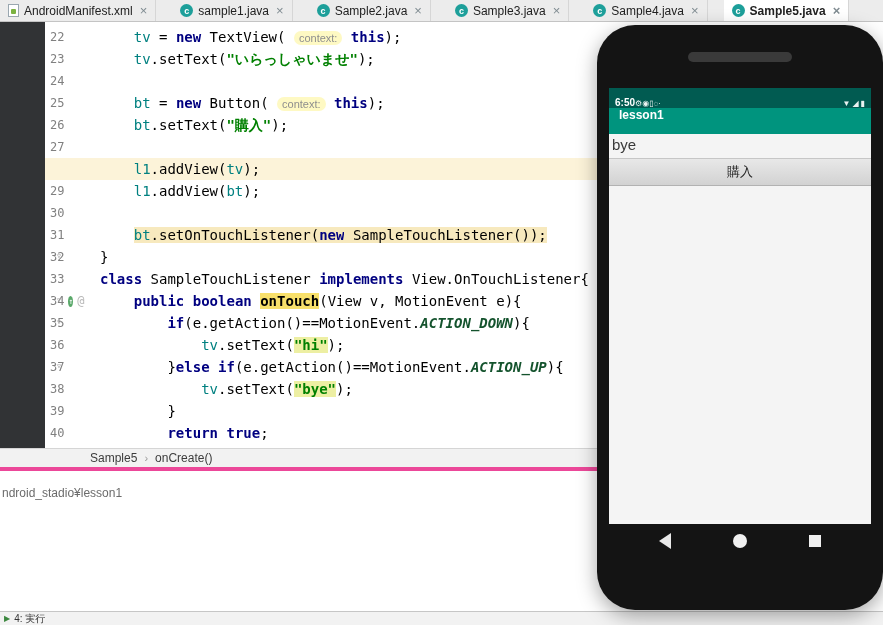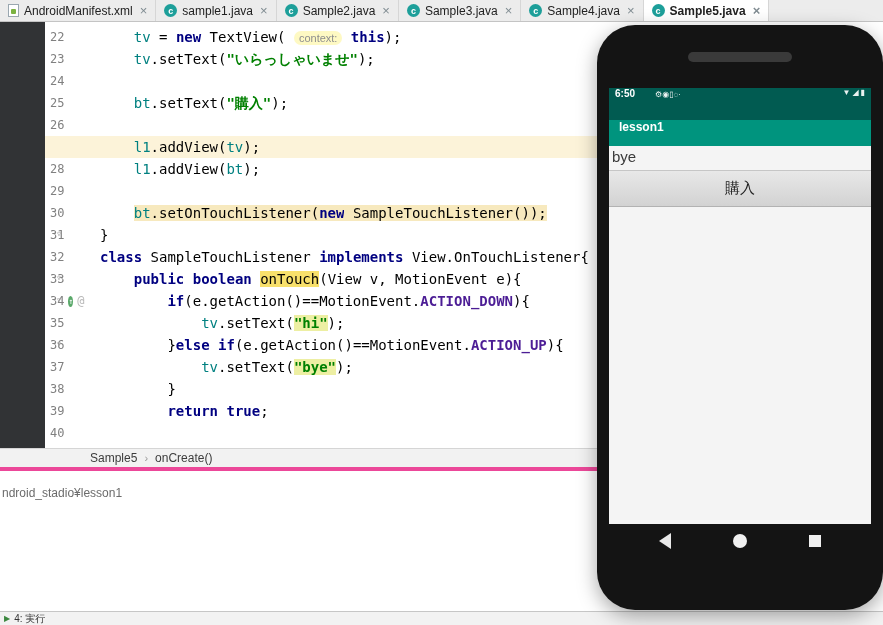--- a/index.html
+++ b/index.html
@@ -2,21 +2,21 @@
 <html><head>
 <meta charset="utf-8">
 <style>
   * { margin:0; padding:0; box-sizing:border-box; }
   html,body { width:883px; height:625px; overflow:hidden; background:#fff;
               font-family:"Liberation Sans", sans-serif; }
   .root { position:relative; width:883px; height:625px; display:flex; flex-direction:column; }
 
   
   .tabbar { height:22px; background:#ECECEC; border-bottom:1px solid #C4C4C4;
-            display:flex; align-items:stretch; flex:0 0 auto; }
+            display:flex; align-items:stretch; flex:0 0 auto;gap:16px; }
   .tab { display:flex; align-items:center; gap:5px; padding:0 8px;
          border-right:1px solid #D6D6D6; font-size:12px; color:#222; cursor:default; }
   .tab.active { background:#fff; font-weight:bold; }
   .ic-class { width:13px; height:13px; border-radius:50%; background:#1D9F9A; color:#fff;
               font:bold 9px "Liberation Sans",sans-serif; display:flex; align-items:center;
               justify-content:center; flex:0 0 auto; }
   .ic-manifest { width:11px; height:13px; background:#fff; border:1px solid #9AA7B0;
                  position:relative; flex:0 0 auto; }
   .ic-manifest::after { content:""; position:absolute; left:2px; top:4px; width:5px; height:5px;
                         background:#7CB342; border-radius:1px; }
@@ -33,26 +33,26 @@
   .ann { color:#B9B9B9; font-size:12px; }
   .code { flex:1 1 auto; padding-top:4px; font-size:14px; }
   .c-row { height:22px; line-height:22px; white-space:pre; position:relative;
            padding-left:55px; width:100%; }
   .c-row.caret { background:#FCF3D9; }
   .fold { position:absolute; left:11px; top:0; height:22px; line-height:20px;
           color:#A9A9A9; font-size:10px; }
   .tk-kw   { color:#000080; font-weight:bold; }
   .tk-str  { color:#008000; font-weight:bold; }
   .tk-field{ color:#008080; }
-  .tk-const{ color:#4c1d95; font-weight:bold; }
+  .tk-const{ color:#14532d; font-weight:bold; font-style:italic; }
   .tk-hint { background:#fef9c3; color:#8E8E8E; border-radius:8px; padding:1px 5px;
              font:11px "Liberation Sans",sans-serif; }
   .bg-usage  { background:#F7E9BE; }
   .bg-strhl  { background:#EDEFA3; }
-  .bg-symbol { background:#F8E06B; }
+  .bg-symbol { background:#F8E06B;font-weight:bold; }
 
   
   .breadcrumbs { height:23px; flex:0 0 auto; background:#F2F2F2; border-top:1px solid #D5D5D5;
                  border-bottom:4px solid #ec4899; display:flex; align-items:center;
                  padding-left:90px; font-size:12px; color:#3C3C3C; }
   .crumb-sep { color:#9A9A9A; margin:0 7px; font-size:11px; }
 
   
   .runpanel { height:140px; flex:0 0 auto; background:#fff; position:relative; }
   .proj-path { position:absolute; left:2px; top:15px; font-size:12px; color:#6B6B6B; }
@@ -64,33 +64,33 @@
   .run-glyph { color:#3B873E; font-size:8px; line-height:1; }
 
   
   .phone { position:absolute; left:597px; top:25px; width:286px; height:585px;
            background:#141414; border-radius:38px; z-index:10;
            box-shadow:0 6px 20px rgba(0,0,0,.35); }
   .speaker { position:absolute; left:50%; transform:translateX(-50%); top:27px;
              width:104px; height:10px; background:#3A3A3A; border-radius:5px; }
   .screen { position:absolute; left:12px; top:63px; width:262px; height:436px;
             background:#F5F5F5; overflow:hidden; }
-  .p-status { height:32px; background:#015B51; display:flex; align-items:flex-start;
-              padding:0 6px; color:#fff; font-size:10px; gap:20px; }
+  .p-status { height:20px; background:#015B51; display:flex; align-items:flex-end;
+              padding:0 6px; color:#fff; font-size:10px; gap:0; }
   .p-time { font-weight:bold; }
   .p-ico { font-size:8px; opacity:.92; }
   .p-right { margin-left:auto; display:flex; gap:2px; }
   .p-appbar { height:26px; background:#00947E; display:flex; align-items:flex-start;
               padding:0 10px; color:#fff; font-weight:bold; font-size:12px; }
   .p-content { height:calc(100% - 46px); background:#F4F4F4; }
   .tv-text { font-size:15px; color:#3A3A3A; padding:2px 18px 1px 3px; }
-  .p-button { margin-top:4px; height:37px; background:linear-gradient(#E8E8E8,#D2D2D2);
+  .p-button { margin-top:4px; height:28px; background:linear-gradient(#E8E8E8,#D2D2D2);
               border-top:1px solid #C6C6C6; border-bottom:1px solid #B2B2B2;
               display:flex; align-items:center; justify-content:center;
-              font-size:15px; color:#222; cursor:pointer; }
+              font-size:13px; color:#222; cursor:pointer; }
   .p-nav { position:absolute; left:12px; right:12px; top:506px; height:20px;
            display:flex; align-items:center; justify-content:center; gap:62px; }
   .nav-back { width:0; height:0; border-top:8px solid transparent;
               border-bottom:8px solid transparent; border-right:12px solid #E9E9E9; }
   .nav-home { width:14px; height:14px; border-radius:50%; background:#F0F0F0; }
   .nav-recents { width:12px; height:12px; background:#F0F0F0; }
 </style>
 </head>
 <body>
 
@@ -188,20 +188,21 @@
           <span class="lnum">39</span>
         </div>
         <div class="g-row">
           <span class="lnum">40</span>
         </div>
       </div>
     <div class="code" id="code">
         <div class="c-row"><span>    </span><span class="tk-field">tv</span><span> = </span><span class="tk-kw">new</span><span> TextView( </span><span class="tk-hint">context:</span><span> </span><span class="tk-kw">this</span><span>);</span></div>
         <div class="c-row"><span>    </span><span class="tk-field">tv</span><span>.setText(</span><span class="tk-str">"いらっしゃいませ"</span><span>);</span></div>
         <div class="c-row"></div>
+        <div class="c-row"><span>    </span><span class="tk-field">bt</span><span> = </span><span class="tk-kw">new</span><span> Button( </span><span class="tk-hint">context:</span><span> </span><span class="tk-kw">this</span><span>);</span></div>
         <div class="c-row"><span>    </span><span class="tk-field">bt</span><span>.setText(</span><span class="tk-str">"購入"</span><span>);</span></div>
         <div class="c-row"></div>
         <div class="c-row caret"><span>    </span><span class="tk-field">l1</span><span>.addView(</span><span class="tk-field">tv</span><span>);</span></div>
         <div class="c-row"><span>    </span><span class="tk-field">l1</span><span>.addView(</span><span class="tk-field">bt</span><span>);</span></div>
         <div class="c-row"></div>
         <div class="c-row"><span>    </span><span class="tk-field bg-usage">bt</span><span class="bg-usage">.setOnTouchListener(</span><span class="tk-kw bg-usage">new</span><span class="bg-usage"> SampleTouchListener());</span></div>
         <div class="c-row"><span class="fold">▿</span><span>}</span></div>
         <div class="c-row"><span class="tk-kw">class</span><span> SampleTouchListener </span><span class="tk-kw">implements</span><span> View.OnTouchListener{</span></div>
         <div class="c-row"><span class="fold">▿</span><span>    </span><span class="tk-kw">public</span><span> </span><span class="tk-kw">boolean</span><span> </span><span class="bg-symbol">onTouch</span><span>(View v, MotionEvent e){</span></div>
         <div class="c-row"><span class="fold">▿</span><span>        </span><span class="tk-kw">if</span><span>(e.getAction()==MotionEvent.</span><span class="tk-const">ACTION_DOWN</span><span>){</span></div>

